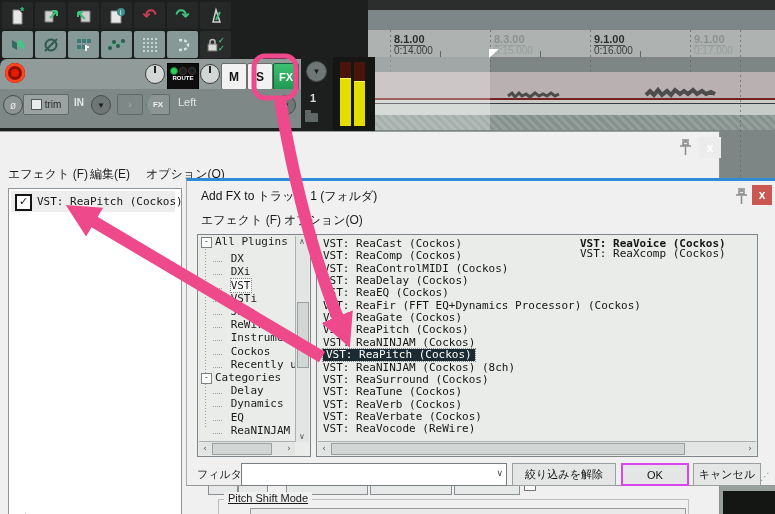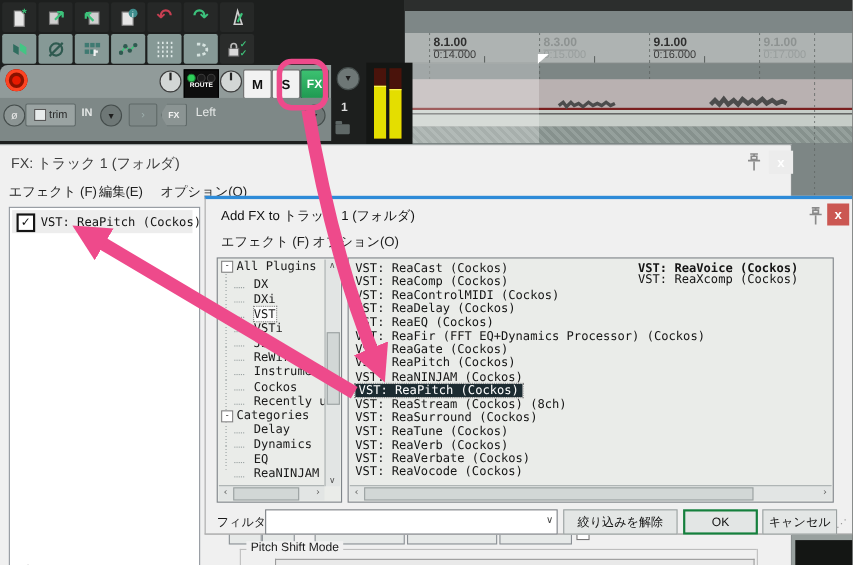--- a/index.html
+++ b/index.html
@@ -80,21 +80,21 @@
   .chainbox{position:absolute;left:8px;top:56px;width:172px;height:327px;background:#fff;
       border:1px solid #8f959c;}
   .chainrow{position:absolute;left:2px;top:2px;width:164px;height:21px;background:#ededed;}
   .cb{position:absolute;left:4px;top:3px;width:13px;height:13px;background:#fff;border:2px solid #141414;
       font:bold 11px "DejaVu Sans",sans-serif;line-height:12px;text-align:center;color:#111;}
   .chainrow .lab{position:absolute;left:26px;top:4px;font:11px "DejaVu Sans Mono",monospace;color:#141414;white-space:nowrap;}
   .vline24{position:absolute;left:16px;top:324px;width:1px;height:59px;background:#cfcfcf;}
   
   .frag-btn{position:absolute;background:#e6e9e8;border:1px solid #8a8f94;}
   .groupline{position:absolute;background:#bdbdbd;}
-  .grouplab{position:absolute;font:11px "Liberation Sans",sans-serif;color:#1a1a1a;background:#f0f0f0;padding:0 4px;}
+  .grouplab{position:absolute;font:11px "Liberation Sans",sans-serif;color:#1a1a1a;background:#f0f0f0;padding:0 4px;text-decoration:underline;}
   .combo-frag{position:absolute;background:#e9e9e9;border:1px solid #9a9a9a;border-bottom:none;}
 
   
   .dlg{left:186px;top:178px;width:589px;height:308px;background:#f0f0f0;
       border-top:3px solid #2e8bd8;border-left:1px solid #a8a8a8;border-bottom:1px solid #969696;
       box-sizing:border-box;z-index:20;}
   .dlg .title{position:absolute;left:14px;top:7px;font:12px "Liberation Sans",sans-serif;color:#111;}
   .dlg .menu-item{top:31px;}
   .panel{position:absolute;background:#eaece9;border:1px solid #7f8489;box-sizing:border-box;}
   .treewrap{left:10px;top:53px;width:114px;height:223px;}
@@ -121,21 +121,21 @@
   .prow{position:absolute;left:6px;height:12px;font:11px/12px "DejaVu Sans Mono",monospace;color:#141414;white-space:nowrap;}
   .prow.sel{background:#1c2b31;color:#fff;padding:0 3px;outline:1px dotted #888;}
   .prow.col2{left:263px;}
   .filtlab{position:absolute;left:10px;top:286px;font:11px "Liberation Sans",sans-serif;color:#1a1a1a;}
   .filtcombo{position:absolute;left:54px;top:282px;width:266px;height:23px;background:#fff;
       border:1px solid #7a7e83;box-sizing:border-box;}
   .filtcombo .dn{position:absolute;right:3px;top:4px;font:9px "DejaVu Sans",sans-serif;color:#444;}
   .dbtn{position:absolute;top:282px;height:23px;background:#e3e6e5;border:1px solid #9aa0a0;
       box-sizing:border-box;font:11px "Liberation Sans",sans-serif;color:#111;
       display:flex;align-items:center;justify-content:center;}
-  .dbtn.ok{border:2px solid #15803d;}
+  .dbtn.ok{border:2px solid #d946ef;}
   .grip{position:absolute;right:3px;bottom:2px;width:12px;height:12px;color:#9a9a9a;
       font:10px "DejaVu Sans",sans-serif;}
 
   .darkitem{left:720px;top:486px;width:55px;height:28px;background:#98a09e;z-index:25;}
   .darkitem i{position:absolute;left:3px;top:5px;right:0;bottom:0;background:#141614;}
 
   .overlay{left:0;top:0;width:775px;height:514px;z-index:40;pointer-events:none;}
 
   .fold{position:absolute;width:13px;height:9px;background:#5f6867;border-radius:1px;}
   .fold::before{content:"";position:absolute;left:0;top:-3px;width:6px;height:3px;background:#5f6867;border-radius:1px 1px 0 0;}
@@ -323,21 +323,20 @@
   <div class="abs meterbox">
     <div class="meter" style="left:7px">
         <i style="top:16px"></i>
       </div>
     <div class="meter" style="left:21px">
         <i style="top:19px"></i>
       </div>
   </div>
 
   <div class="abs fxwin">
-    <div class="title">FX: トラック 1 (フォルダ)</div>
     <svg class="abs" style="left:677px;top:6px" width="17" height="20">
       <g fill="none" stroke="#8a8a8a" stroke-width="1.5">
           <path d="M5 2 h7 M8.5 2 v5 M3 8 h11 M8.5 9 v8"></path>
           <path d="M6 4 h5 v3 h-5 z" fill="#e8e8e8"></path>
         </g>
     </svg>
     <div class="winx" style="left:699px;top:5px;width:22px;height:21px;background:#ececec;color:#fff">x</div>
     <span class="menu-item" style="left:8px">エフェクト (F)</span>
     <span class="menu-item" style="left:90px">編集(E)</span>
     <span class="menu-item" style="left:146px">オプション(O)</span>
@@ -442,26 +441,26 @@
       <div class="prow" style="top: 3px;">VST: ReaCast (Cockos)</div>
           <div class="prow" style="top: 15.35px;">VST: ReaComp (Cockos)</div>
           <div class="prow" style="top: 27.7px;">VST: ReaControlMIDI (Cockos)</div>
           <div class="prow" style="top: 40.05px;">VST: ReaDelay (Cockos)</div>
           <div class="prow" style="top: 52.4px;">VST: ReaEQ (Cockos)</div>
           <div class="prow" style="top: 64.75px;">VST: ReaFir (FFT EQ+Dynamics Processor) (Cockos)</div>
           <div class="prow" style="top: 77.1px;">VST: ReaGate (Cockos)</div>
           <div class="prow" style="top: 89.45px;">VST: ReaPitch (Cockos)</div>
           <div class="prow" style="top: 101.8px;">VST: ReaNINJAM (Cockos)</div>
           <div class="prow sel" style="top: 114.15px;">VST: ReaPitch (Cockos)</div>
-          <div class="prow" style="top: 126.5px;">VST: ReaStream (Cockos) (8ch)</div>
+          <div class="prow" style="top: 126.5px;">VST: ReaNINJAM (Cockos) (8ch)</div>
           <div class="prow" style="top: 138.85px;">VST: ReaSurround (Cockos)</div>
           <div class="prow" style="top: 151.2px;">VST: ReaTune (Cockos)</div>
           <div class="prow" style="top: 163.55px;">VST: ReaVerb (Cockos)</div>
           <div class="prow" style="top: 175.9px;">VST: ReaVerbate (Cockos)</div>
-          <div class="prow" style="top: 188.25px;">VST: ReaVocode (Cockos)</div>
+          <div class="prow" style="top: 188.25px;">VST: ReaVocode (ReWire)</div>
         </div>
       <div>
 
       <div class="prow col2" style="top: 3px; font-weight: bold;">VST: ReaVoice (Cockos)</div>
           <div class="prow col2" style="top: 13px;">VST: ReaXcomp (Cockos)</div>
         </div>
       <div class="hscroll" style="width:438px">
         <span class="a" style="left:0">‹</span>
         <span class="a" style="right:0">›</span>
         <i class="thumb" style="left:13px;width:352px"></i>

